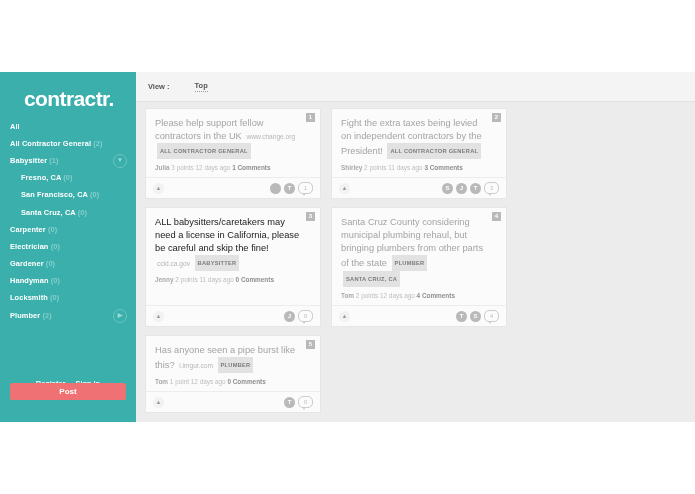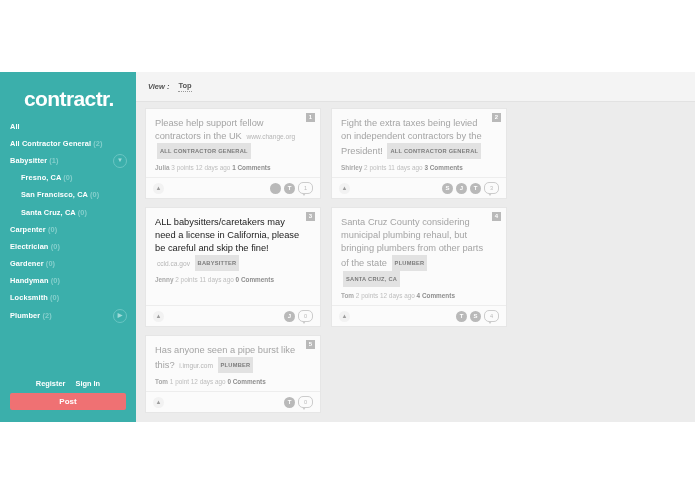--- a/index.html
+++ b/index.html
@@ -104,21 +104,21 @@
     text-align: center;
     color: #ffffff;
     font-size: 7.4px;
     font-weight: bold;
   }
   .auth-row span { margin: 0 4px; }
   .post-btn {
     position: absolute;
     left: 10px;
     right: 10px;
-    bottom: 12px;
+    bottom: 22px;
     background: #ef7173;
     color: #ffffff;
     border: none;
     border-radius: 2px;
     height: 17px;
     font-size: 8px;
     font-weight: bold;
     font-family: "Liberation Sans", sans-serif;
     cursor: pointer;
   }
@@ -136,22 +136,21 @@
     border-bottom: 1px solid #e2e2e2;
     display: flex;
     align-items: center;
     padding-left: 12px;
     box-sizing: border-box;
   }
   .topbar .lbl {
     font-size: 7.5px;
     color: #555555;
     font-weight: bold;
-    margin-right: 9px;
-    font-style: italic;
+    margin-right: 25px;
   }
   .topbar .val {
     font-size: 7.5px;
     color: #555555;
     font-weight: bold;
     border-bottom: 1px dotted #9a9a9a;
     padding-bottom: 1px;
   }
 
   .grid {

